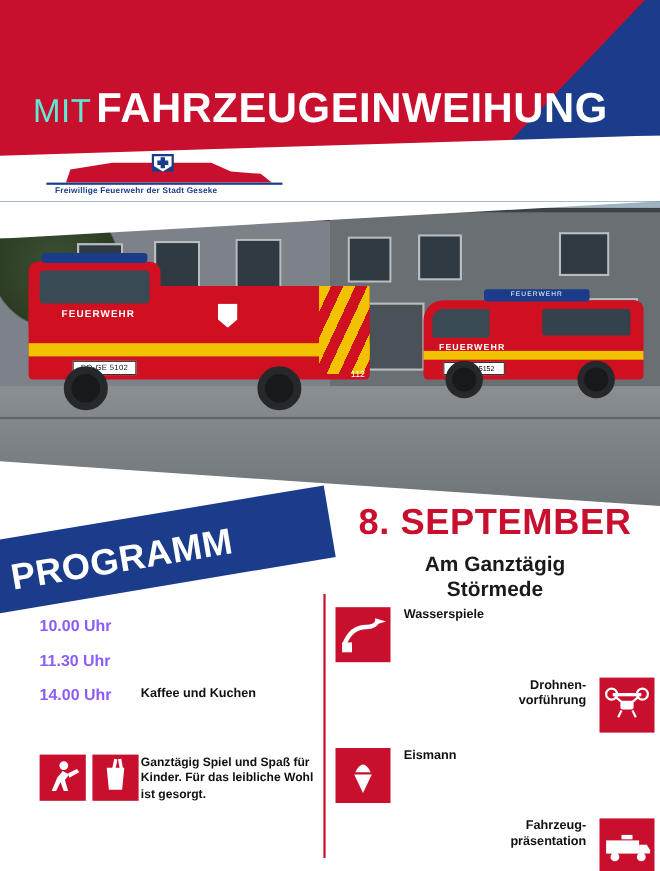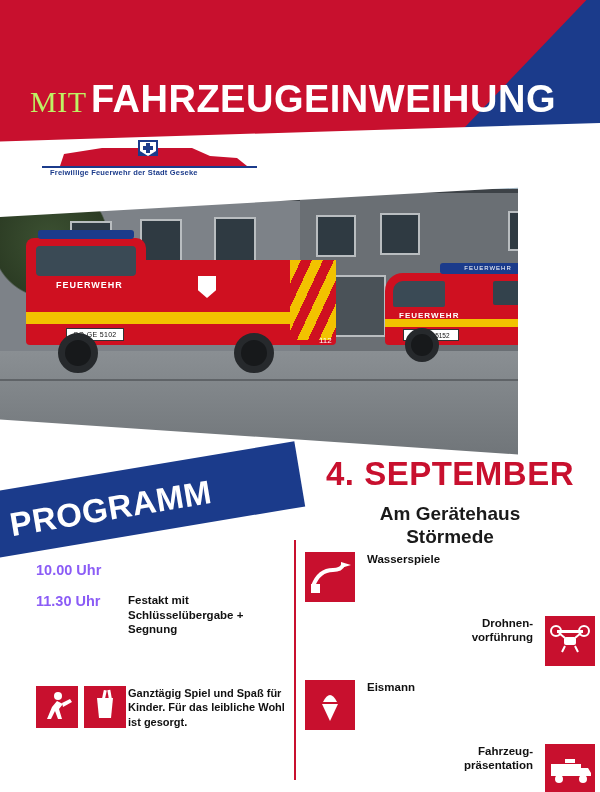--- a/index.html
+++ b/index.html
@@ -36,40 +36,40 @@
     position:absolute; left:30px; top:26px;
     font-size:38px; font-weight:bold; letter-spacing:0.5px;
     color:#ffffff;
     white-space:nowrap;
   }
   .title2-wrap {
     position:absolute; left:30px; top:78px;
     white-space:nowrap;
   }
   .title2-small {
-    font-size:30px; font-weight:normal; color:#bef264; letter-spacing:0.5px;font-family:Liberation Serif, serif;
+    font-size:30px; font-weight:normal; color:#5eead4; letter-spacing:0.5px;
   }
   .title2-big {
     font-size:38px; font-weight:bold; color:#ffffff; letter-spacing:0.5px;
   }
 
   
   .logo {
     position:absolute; left:42px; top:140px; width:215px; height:42px;
   }
   .logo svg { display:block; }
   .logo-text {
     position:absolute; left:8px; top:28px;
     font-size:7.5px; font-weight:bold; color:#1b3b8b; letter-spacing:0.2px;
     white-space:nowrap;
   }
 
   
   .photo {
-    position:absolute; left:0; top:183px; width:518px; height:277px;
+    position:absolute; left:0; top:183px; width:600px; height:277px;
     overflow:hidden;
     background:#0369a1;
   }
   .photo .sky {
     position:absolute; left:0; top:0; width:600px; height:95px;
     background:linear-gradient(#9fb2bf,#b9c6cf);
   }
   .photo .building {
     position:absolute; left:0; top:8px; width:600px; height:170px;
     background:linear-gradient(#5d6166,#787d82);
@@ -341,40 +341,43 @@
       <div class="plate">SO-GE 5152</div>
       <div class="wheel w1"></div>
       <div class="wheel w2"></div>
     </div>
 
     <div class="wedge-top"></div>
     <div class="wedge-bottom"></div>
   </div>
 
   <div class="datewrap">
-    <div class="date-main">4. SEPTEMBER</div>
+    <div class="date-main">8. SEPTEMBER</div>
     <div class="date-sub">
-      <div>Am Gerätehaus</div>
+      <div>Am Ganztägig</div>
       <div>Störmede</div>
     </div>
   </div>
 
   <div class="prog-banner">
     <span>PROGRAMM</span>
   </div>
 
   <div class="vdivide"></div>
 
   <div class="prog-list">
     <div class="prog-row">
       <div class="prog-time">10.00 Uhr</div>
     </div>
     <div class="prog-row">
       <div class="prog-time">11.30 Uhr</div>
-      <div class="prog-desc">Festakt mit Schlüsselübergabe + Segnung</div>
+    </div>
+    <div class="prog-row">
+      <div class="prog-time">14.00 Uhr</div>
+      <div class="prog-desc">Kaffee und Kuchen</div>
     </div>
   </div>
 
   <div class="note-row">
     <div class="note-icons">
       <div class="red-tile">
         <svg class="icon-svg" style="width:42px;height:42px" viewBox="0 0 42 42">
           <circle cx="22" cy="10" r="4" fill="#fff"></circle>
           <path d="M21 15 l6 3 l-4 5 l3 10 h-4 l-3 -8 l-4 8 h-4 l5 -12 z" fill="#fff"></path>
           <path d="M26 17 l8 -4 l2 3 l-9 5 z" fill="#fff"></path>

